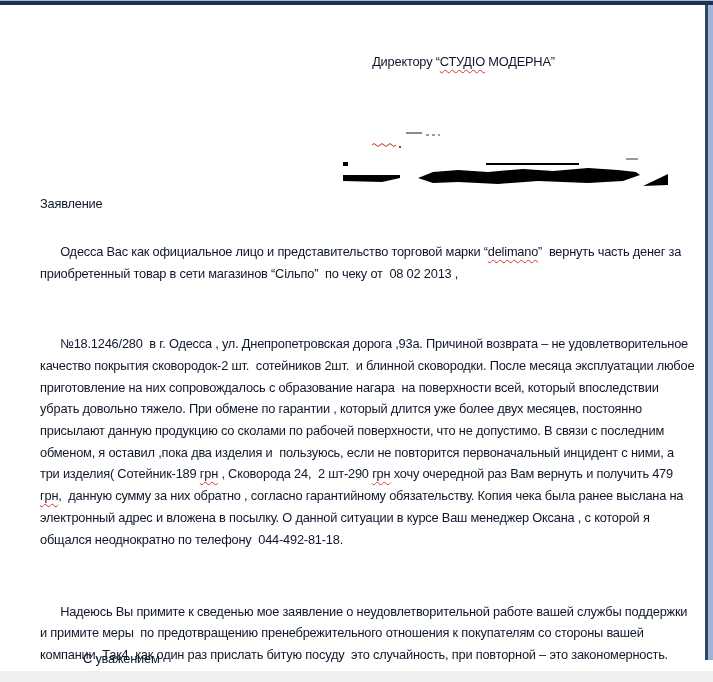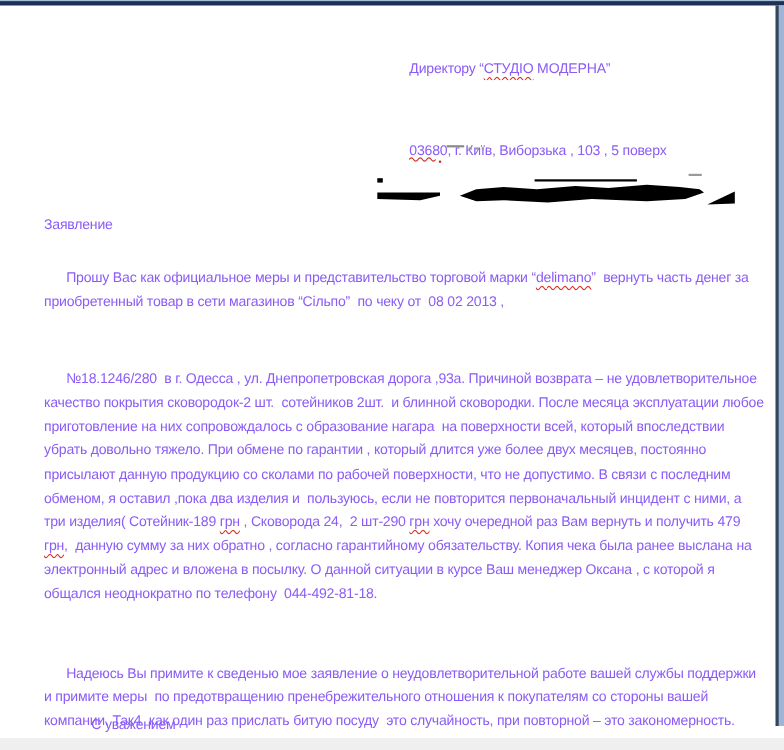--- a/index.html
+++ b/index.html
@@ -9,21 +9,21 @@
   }
   
   .top-border-light{position:absolute;left:0;top:0;width:713px;height:1px;background:#a9bdd6;}
   .top-border-dark{position:absolute;left:0;top:1px;width:713px;height:4px;background:#1c3156;}
   .right-dark-line{position:absolute;left:705px;top:5px;width:3px;height:655px;background:#31465f;}
   .right-light-strip{position:absolute;left:708px;top:5px;width:5px;height:655px;background:#9fb5d8;}
   .bottom-strip{position:absolute;left:0;top:671px;width:713px;height:11px;background:#f0eff0;}
 
   
   .doc, .recipient, .closing{
-    color:#8b5cf6;font-size:12.8px;line-height:21.7px;letter-spacing:-0.2px;
+    color:#0f172a;font-size:12.8px;line-height:21.7px;letter-spacing:-0.2px;
   }
   .recipient{position:absolute;left:352px;top:30px;width:330px;}
   .recipient p{margin:0 0 12px 0;line-height:21px;white-space:pre-wrap;}
   .doc{position:absolute;left:40px;top:193px;width:655px;}
   .doc p{margin:0;white-space:pre-wrap;}
   .doc .title{text-align:left;padding-right:50px;margin-bottom:4px;}
   .doc .p1{text-indent:45px;margin-top:5px;}
   .doc .p2{margin-top:5px;}
   .doc .p3{text-indent:45px;margin-top:7px;}
   .closing{position:absolute;left:83px;top:648px;}
@@ -44,23 +44,20 @@
   <div class="top-border-light"></div>
   <div class="top-border-dark"></div>
   <div class="right-light-strip"></div>
   <div class="right-dark-line"></div>
   <div class="bottom-strip"></div>
 
   <div class="recipient">
     <p>
       <span>Директору “</span><span class="miss">СТУДІО</span><span> МОДЕРНА”</span>
     </p>
-    <p>
-      <span>03680, г. Київ, Виборзька , 103 , 5 поверх</span>
-    </p>
   </div>
 
   <svg class="redaction" width="345" height="72" viewBox="0 0 345 72" aria-hidden="true">
 
     <rect x="68" y="6" width="16" height="2" fill="#8a8a8a"></rect>
     <rect x="88" y="8" width="3" height="2" fill="#9a9a9a"></rect>
     <rect x="94" y="8" width="3" height="2" fill="#9a9a9a"></rect>
     <rect x="100" y="8" width="2" height="2" fill="#9a9a9a"></rect>
     <rect x="288" y="32" width="12" height="2" fill="#9a9a9a"></rect>
 
@@ -71,21 +68,21 @@
     <rect x="148" y="37" width="93" height="2" fill="#000"></rect>
     <polygon fill="#000" points="80,52 95,46 120,44 150,46 185,43 215,45 250,42 280,44 298,46 302,49 285,55 250,57 200,55 160,58 120,56 95,57"></polygon>
     <polygon fill="#000" points="5,49 62,49 62,52 44,56 5,55"></polygon>
     <polygon fill="#000" points="305,60 330,48 330,59"></polygon>
   </svg>
 
   <div class="doc">
     <p class="title">Заявление</p>
 
     <p class="p1">
-      <span>Прошу Вас как официальное меры и представительство торговой марки “</span><span class="miss">delimano</span><span>”  вернуть часть денег за приобретенный товар в сети магазинов “Сільпо”  по чеку от  08 02 2013 ,</span>
+      <span>Одесса Вас как официальное лицо и представительство торговой марки “</span><span class="miss">delimano</span><span>”  вернуть часть денег за приобретенный товар в сети магазинов “Сільпо”  по чеку от  08 02 2013 ,</span>
     </p>
 
     <p class="p2">
       <span>№18.1246/280  в г. Одесса , ул. Днепропетровская дорога ,93а. Причиной возврата – не удовлетворительное качество покрытия сковородок-2 шт.  сотейников 2шт.  и блинной сковородки. После месяца эксплуатации любое приготовление на них сопровождалось с образование нагара  на поверхности всей, который впоследствии убрать довольно тяжело. При обмене по гарантии , который длится уже более двух месяцев, постоянно присылают данную продукцию со сколами по рабочей поверхности, что не допустимо. В связи с последним обменом, я оставил ,пока два изделия и  пользуюсь, если не повторится первоначальный инцидент с ними, а три изделия( Сотейник-189 </span><span class="miss">грн</span><span> , Сковорода 24,  2 шт-290 </span><span class="miss">грн</span><span> хочу очередной раз Вам вернуть и получить 479 </span><span class="miss">грн</span><span>,  данную сумму за них обратно , согласно гарантийному обязательству. Копия чека была ранее выслана на электронный адрес и вложена в посылку. О данной ситуации в курсе Ваш менеджер Оксана , с которой я общался неоднократно по телефону  044-492-81-18.</span>
     </p>
 
     <p class="p3">
       <span>Надеюсь Вы примите к сведенью мое заявление о неудовлетворительной работе вашей службы поддержки и примите меры  по предотвращению пренебрежительного отношения к покупателям со стороны вашей компании. Так4  как один раз прислать битую посуду  это случайность, при повторной – это закономерность.</span>
     </p>
 

